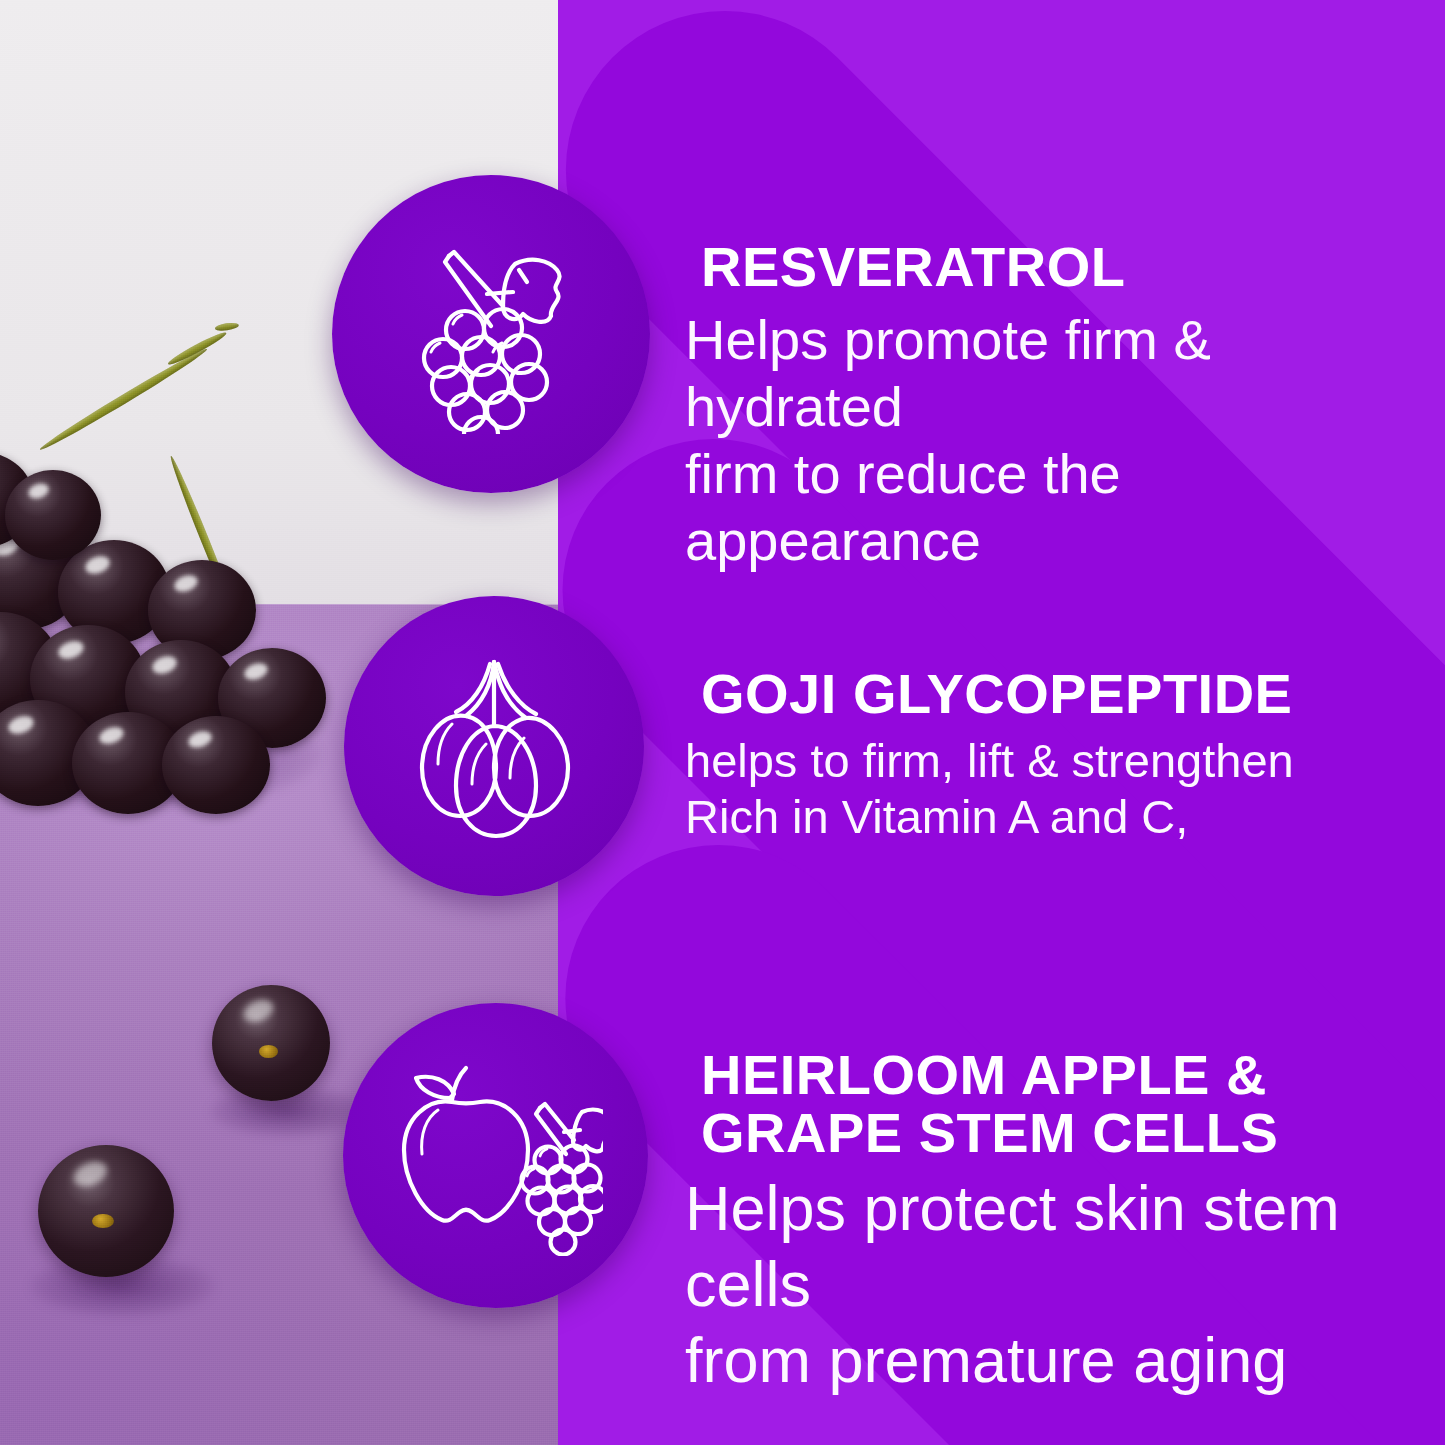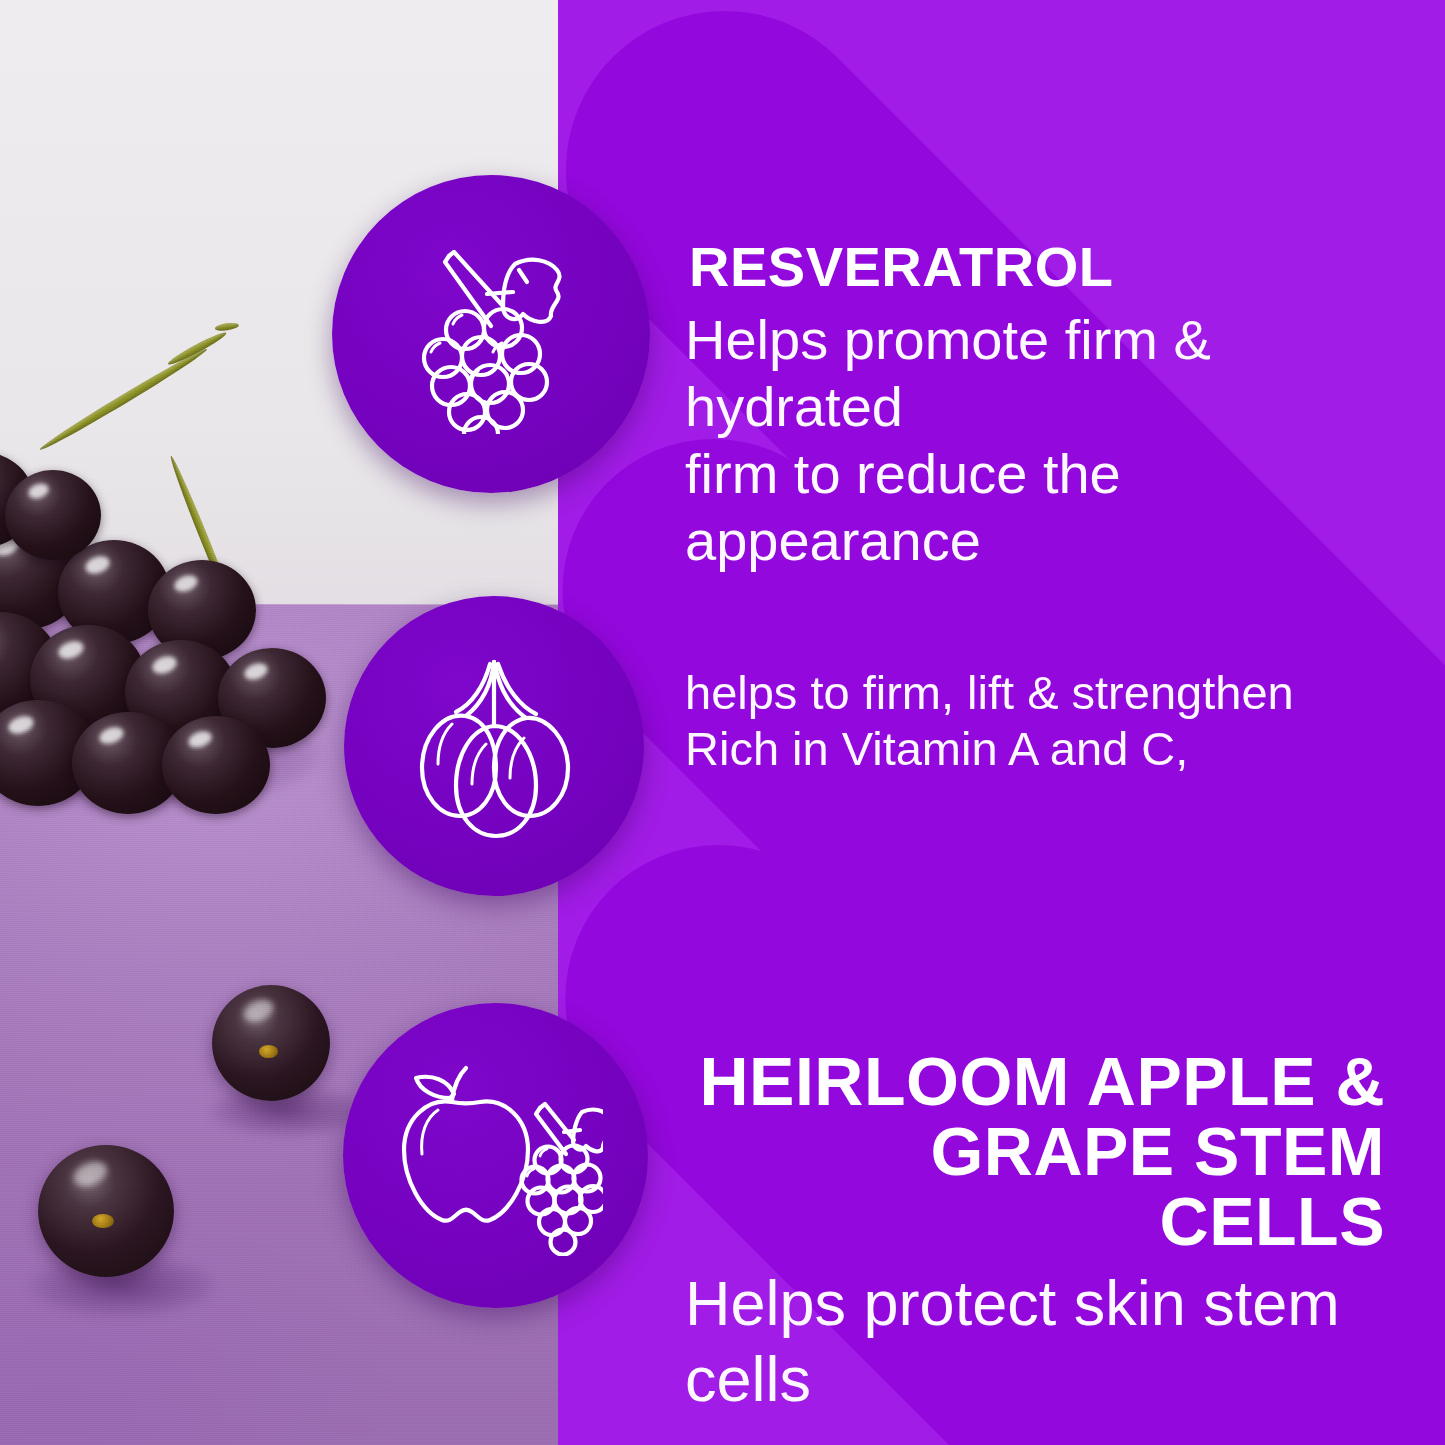--- a/index.html
+++ b/index.html
@@ -160,21 +160,21 @@
 
   
   .text-block {
     position: absolute;
     color: #FFFFFF;
   }
   .ingredient-title {
     font-weight: 700;
     letter-spacing: .5px;
     line-height: 1.03;
-    margin: 0 0 10px 4px;
+    margin: 0 0 10px 16px;
     text-transform: uppercase;
   }
   .ingredient-desc {
     font-weight: 400;
     line-height: 1.2;
     margin: 0;
     color: #FDF7FF;
   }
   .ingredient-desc span { display: block; }
 </style>
@@ -337,29 +337,31 @@
 
   <div class="text-block" style="left:685px; top:238px; width:700px;">
     <h2 class="ingredient-title" style="font-size:56px;">RESVERATROL</h2>
     <p class="ingredient-desc" style="font-size:56px;">
       <span>Helps promote firm &amp; hydrated</span>
       <span>firm to reduce the appearance</span>
     </p>
   </div>
 
   <div class="text-block" style="left:685px; top:665px; width:700px;">
+    <h2 class="ingredient-title" style="font-size:56px;">GOJI GLYCOPEPTIDE</h2>
     <p class="ingredient-desc" style="font-size:47px;">
       <span>helps to firm, lift &amp; strengthen</span>
       <span>Rich in Vitamin A and C,</span>
     </p>
   </div>
 
   <div class="text-block" style="left:685px; top:1046px; width:700px;">
-    <h2 class="ingredient-title" style="font-size:68px;text-align:right;">
+    <h2 class="ingredient-title" style="font-size:56px;">
       <span style="display:block;">HEIRLOOM APPLE &amp;</span>
       <span style="display:block;">GRAPE STEM CELLS</span>
     </h2>
     <p class="ingredient-desc" style="font-size:63px;">
       <span>Helps protect skin stem cells</span>
+      <span>from premature aging</span>
     </p>
   </div>
 
 </div>
 
 </body></html>

